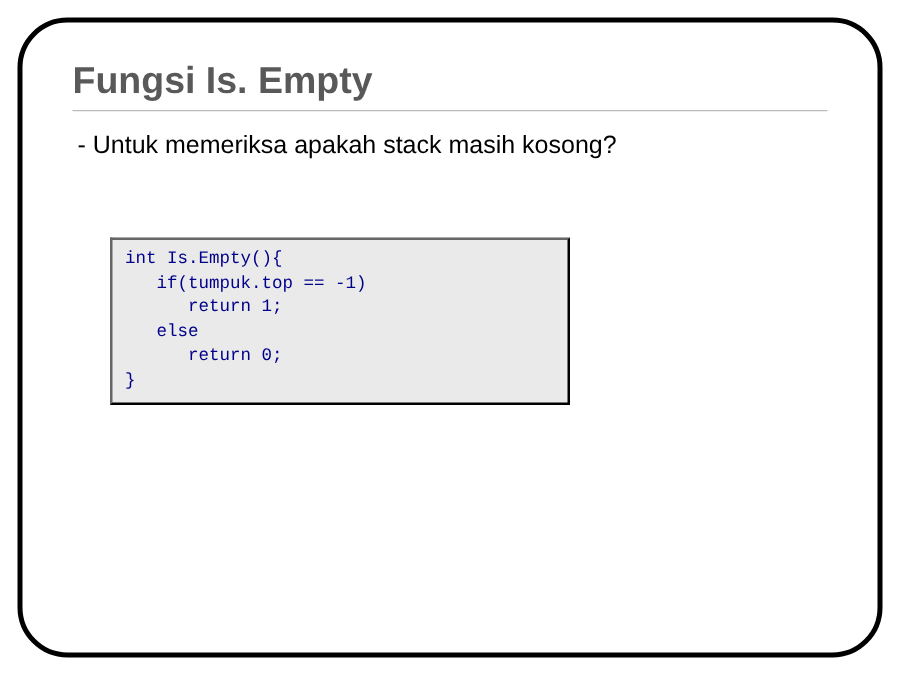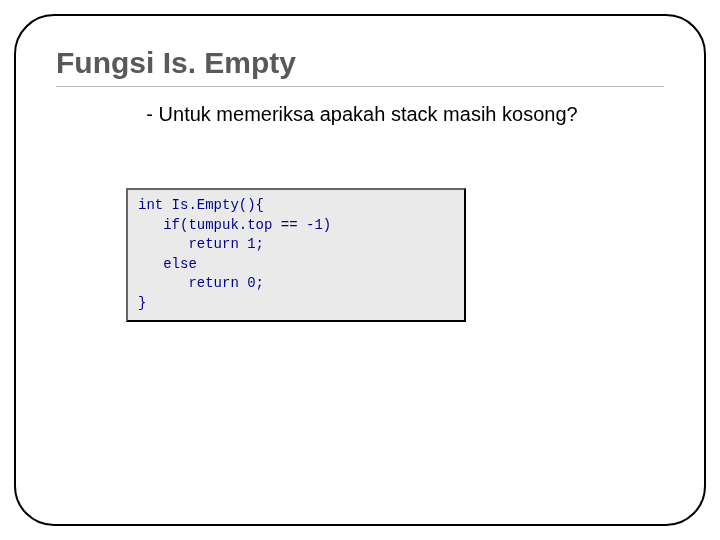--- a/index.html
+++ b/index.html
@@ -9,53 +9,52 @@
     background: #fff;
     font-family: Arial, Helvetica, sans-serif;
     position: relative;
   }
   .slide-frame {
     position: absolute;
     top: 14px;
     left: 14px;
     right: 14px;
     bottom: 14px;
-    border: 2px solid #000000;
+    border: 4px solid #000000;
     border-radius: 40px;
     padding: 30px 40px 32px 40px;
   }
   .title {
     font-size: 30px;
     font-weight: bold;
     color: #595959;
     margin-bottom: 6px;
   }
   .divider {
     border: none;
     border-top: 1px solid #bbb;
     margin-bottom: 14px;
   }
   .bullets {
     color: #000;
     font-size: 20px;
     line-height: 1.35;
     margin-left: 4px;
-    text-align: center;
   }
   .bullets .line {
     display: block;
   }
   .indent {
     padding-left: 22px;
     display: block;
   }
   .code-box {
     margin-top: 60px;
-    margin-left: 70px;
-    width: 340px;
+    margin-left: 30px;
+    width: 368px;
     background: #eaeaea;
     border-top: 2px solid #666;
     border-left: 2px solid #666;
     border-right: 2px solid #000;
     border-bottom: 2px solid #000;
     padding: 6px 10px 6px 10px;
     font-family: "Courier New", Courier, monospace;
     font-size: 14px;
     color: #00008b;
     line-height: 1.4;

